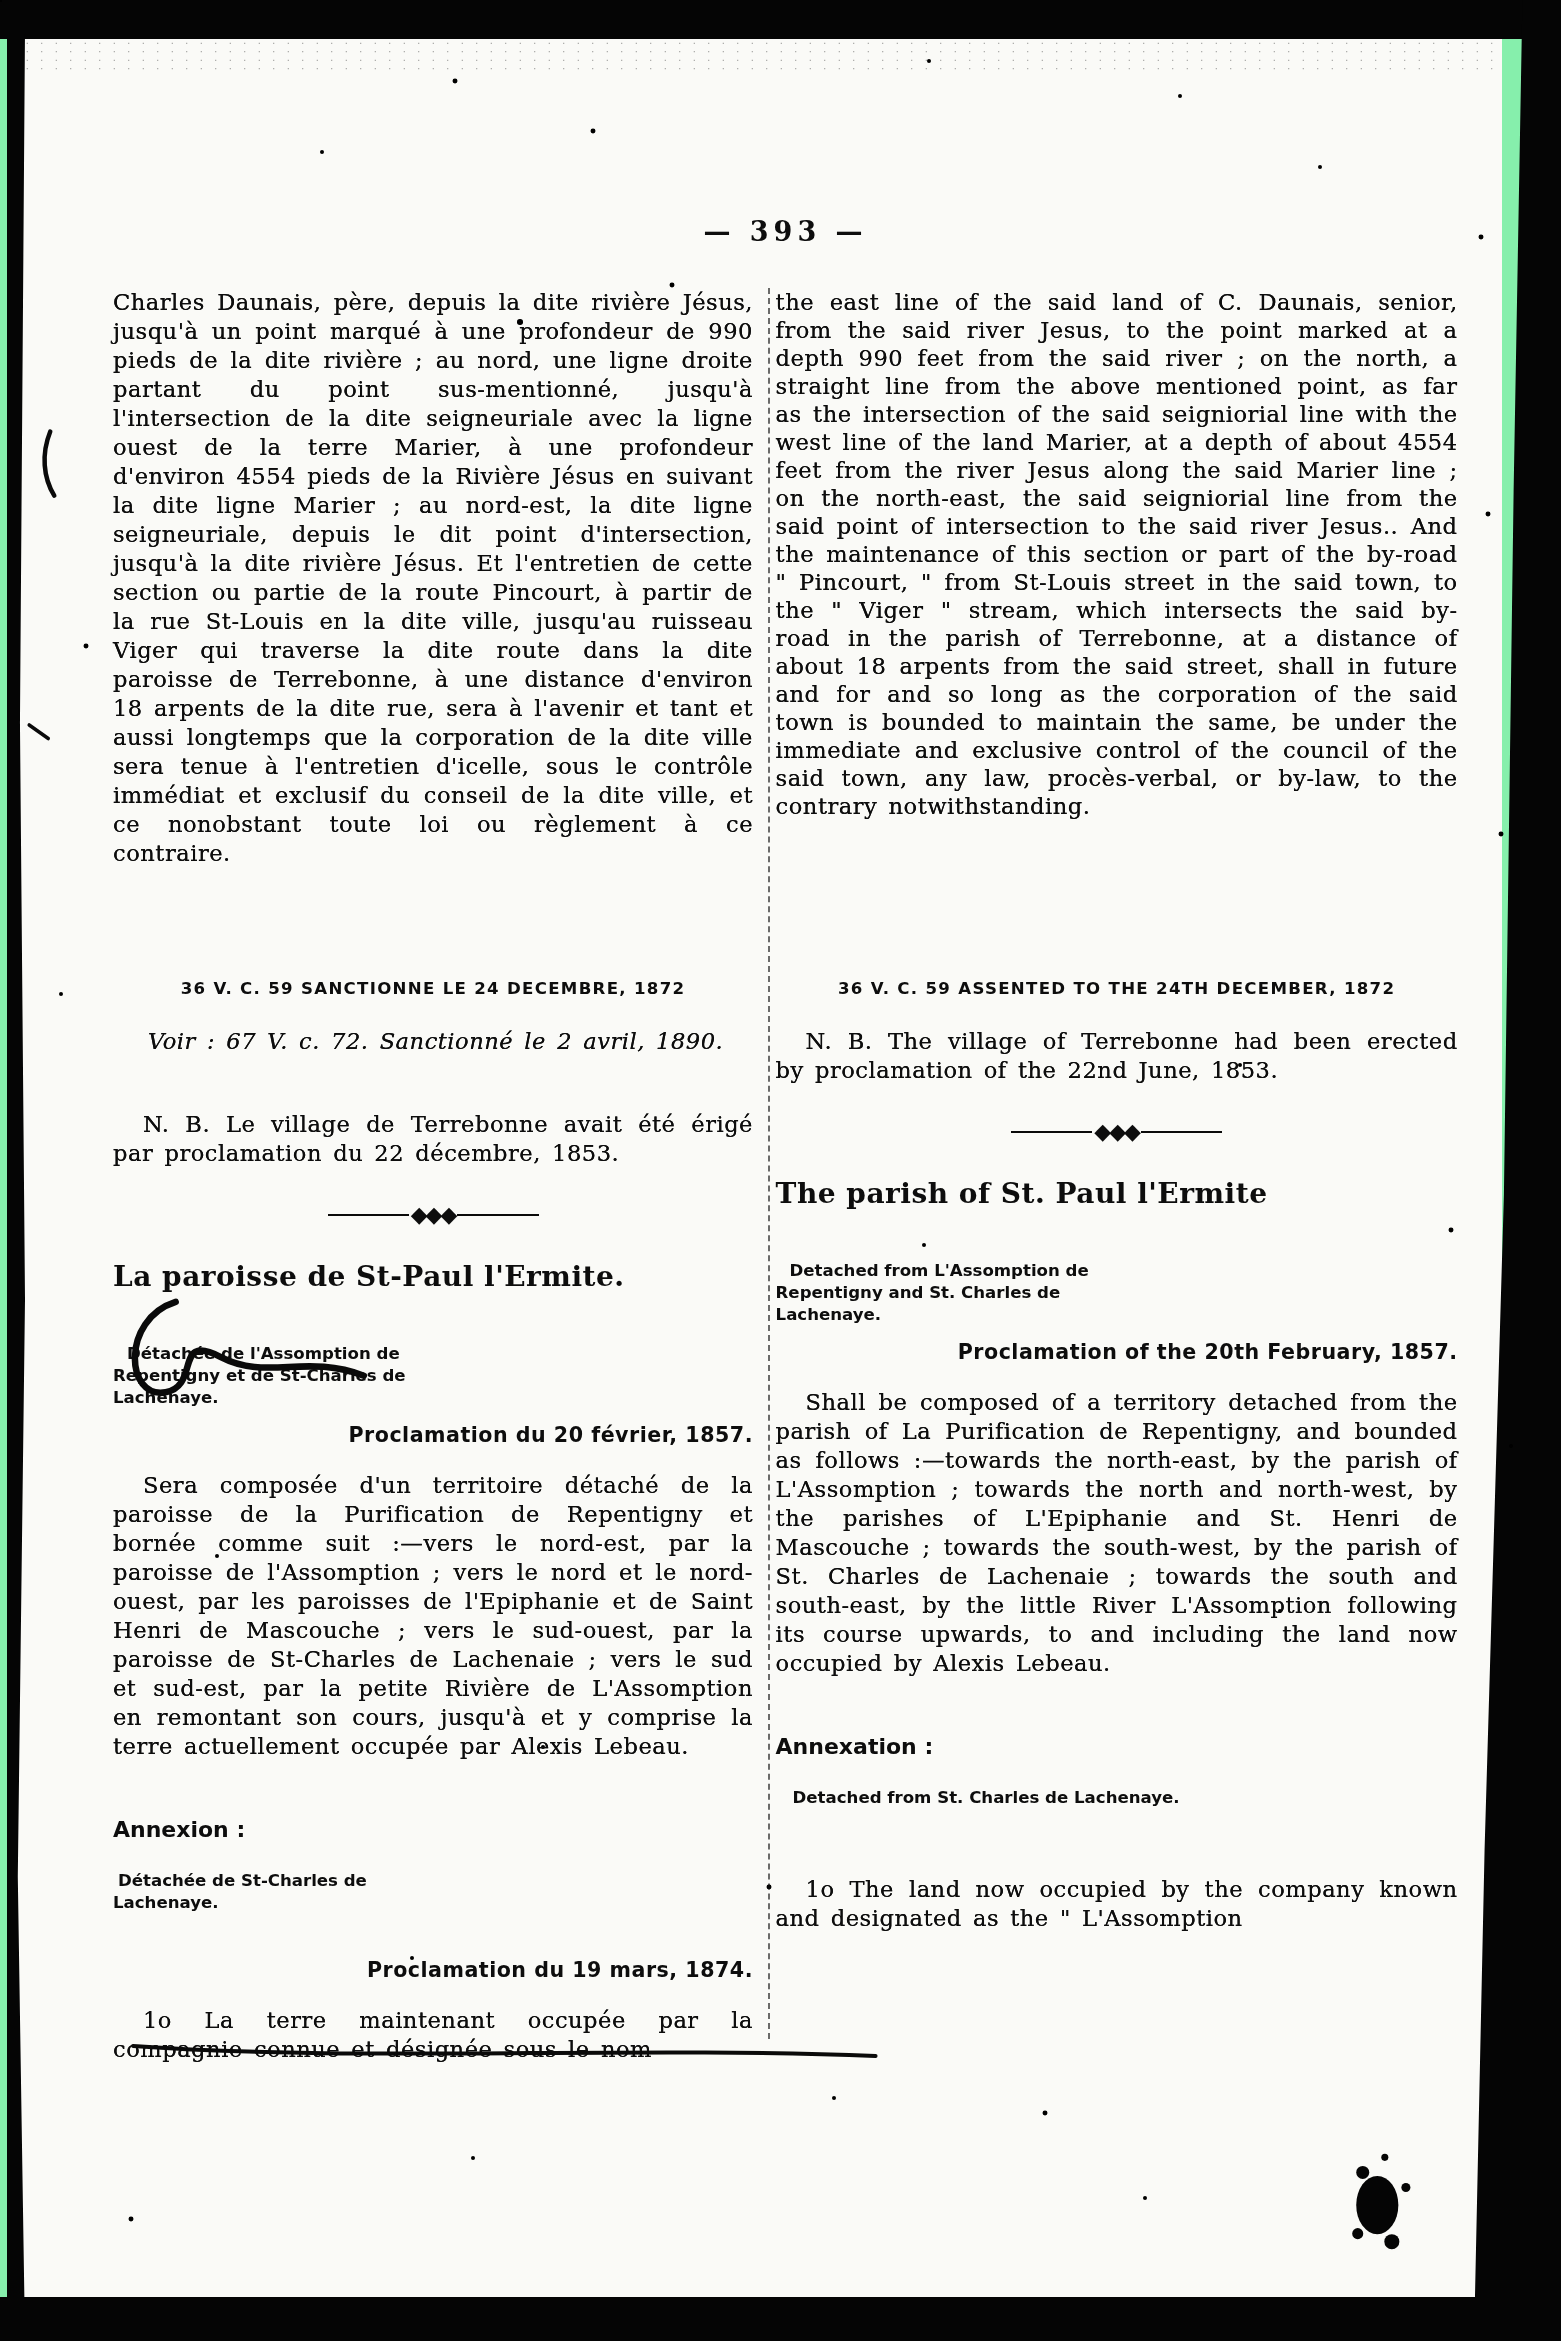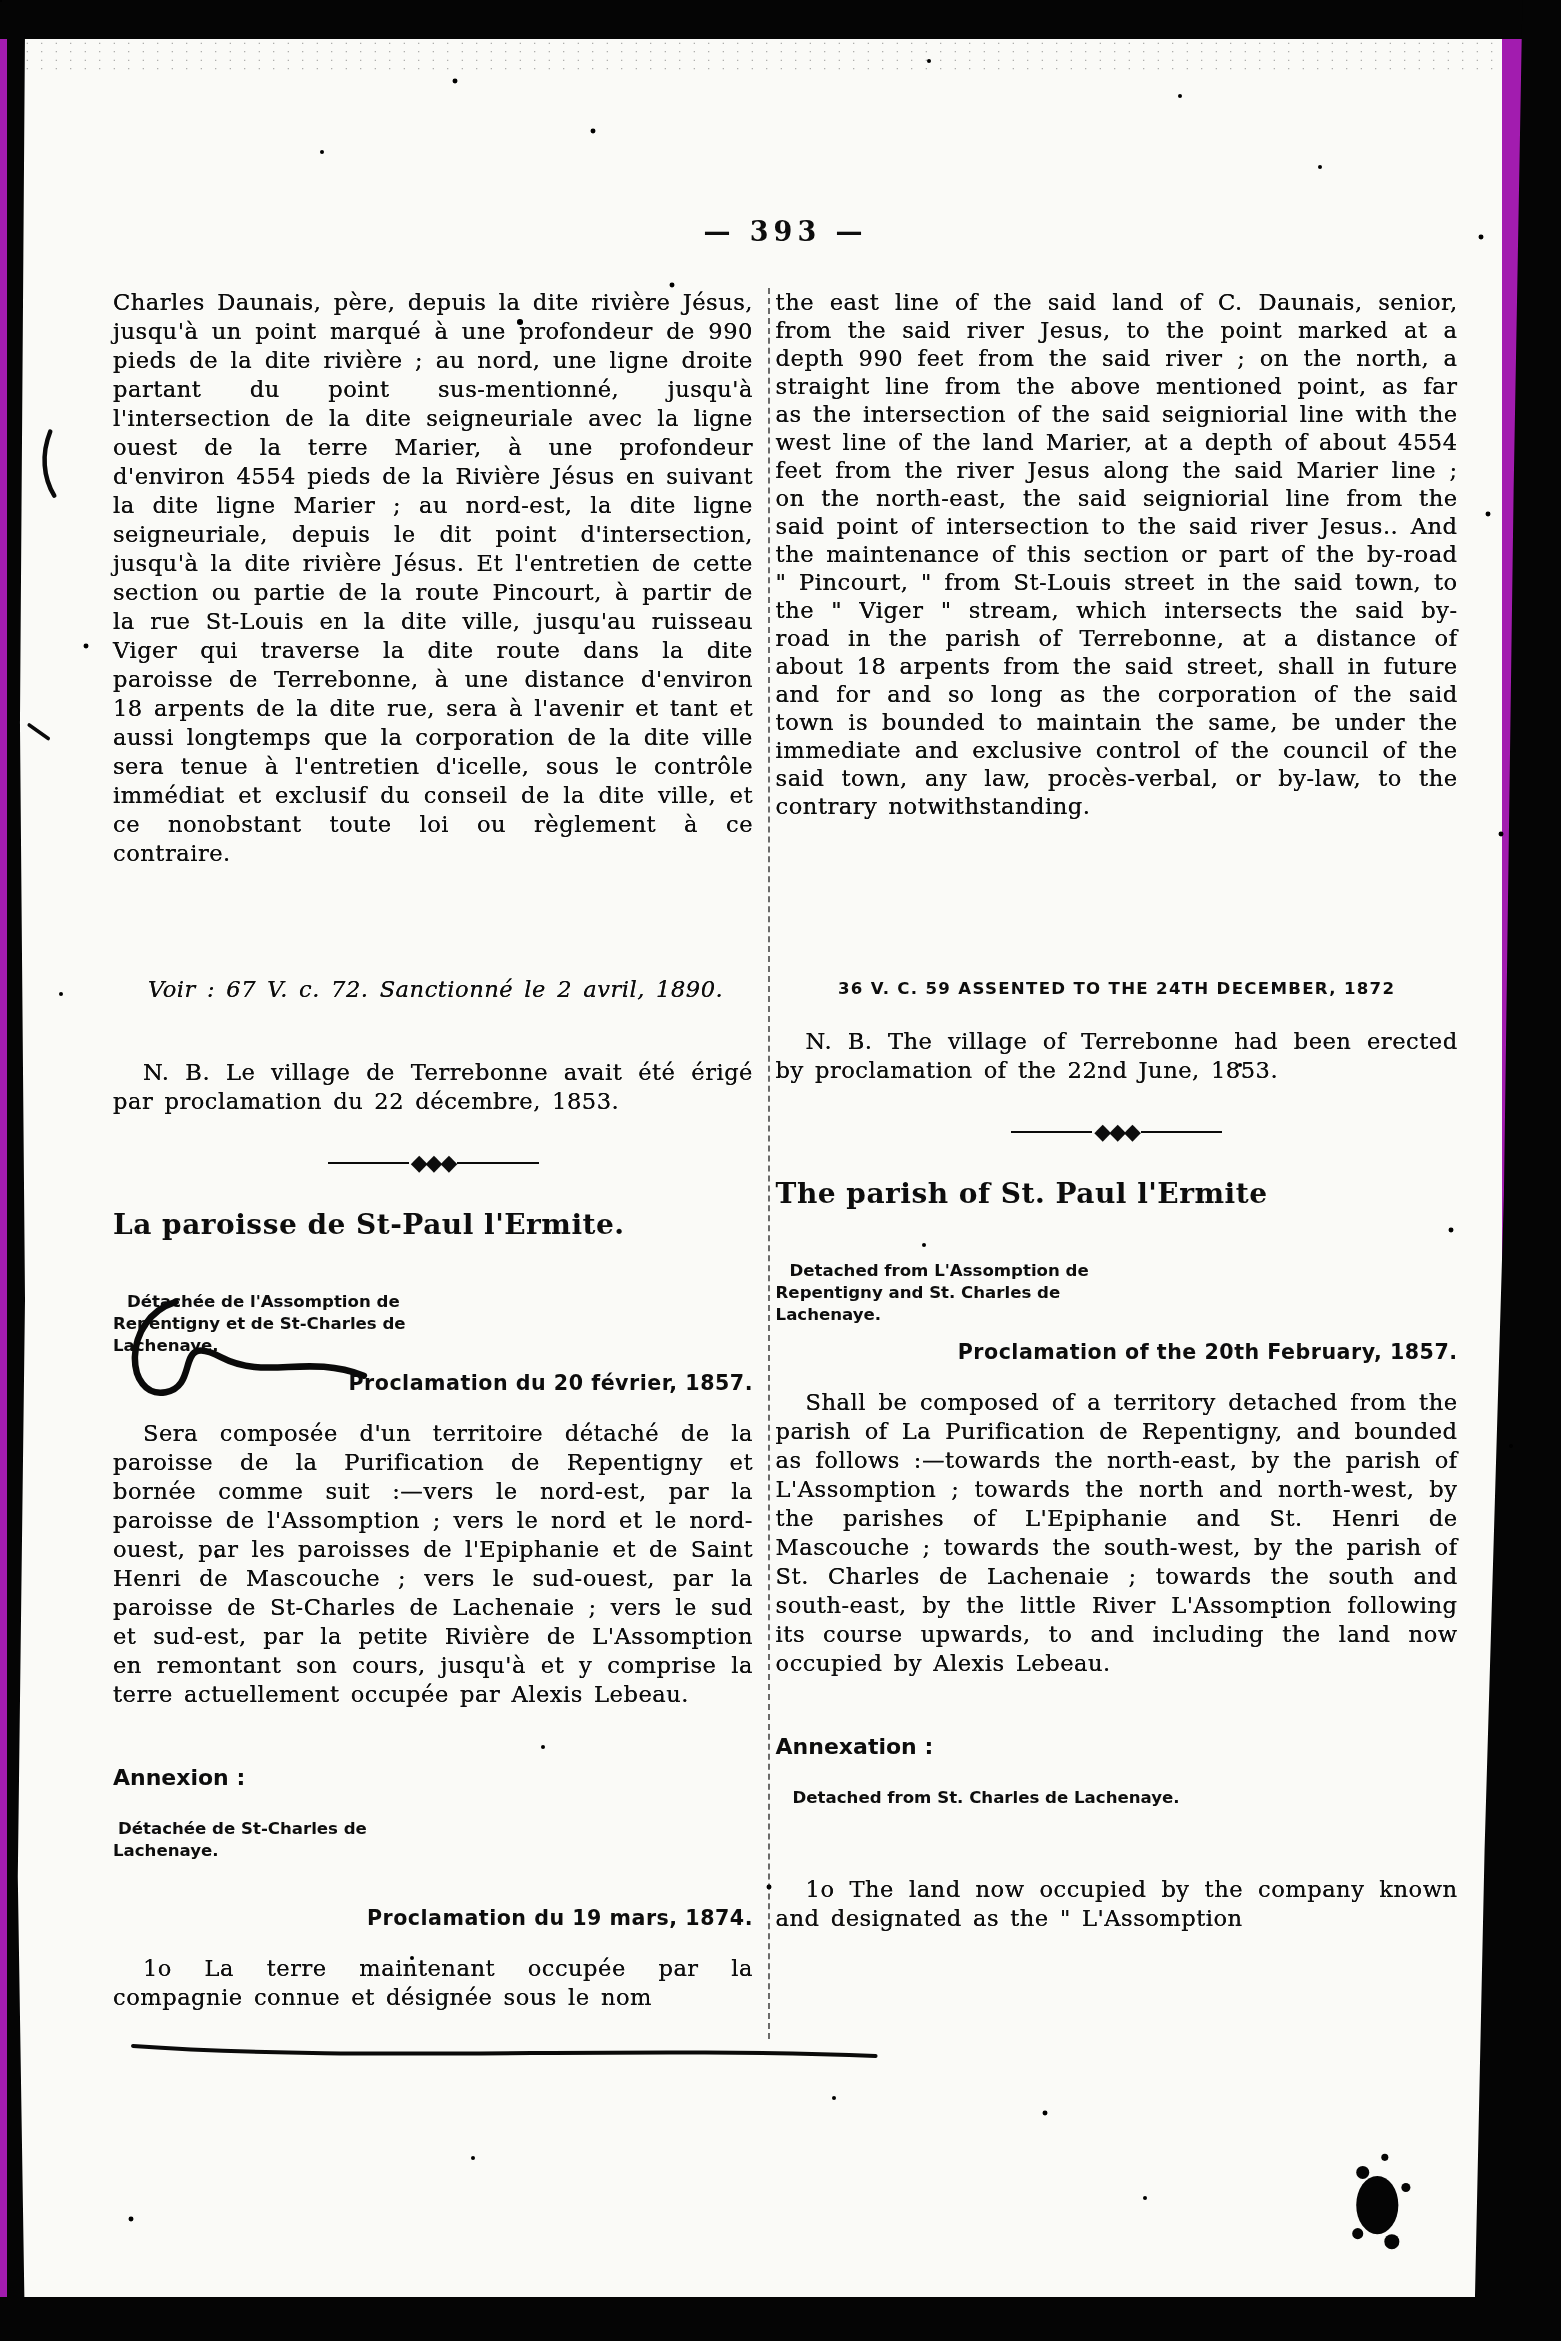--- a/index.html
+++ b/index.html
@@ -1,16 +1,16 @@
 <!DOCTYPE html>
 <html style="font-size:8px"><head>
 <meta charset="utf-8">
 <style>
   html,body{margin:0;padding:0;background:#000;}
-  .scan{position:relative;width:1562px;height:2342px;background:#a21caf;overflow:hidden;
+  .scan{position:relative;width:1562px;height:2342px;background:#86efac;overflow:hidden;
         font-family:"DejaVu Serif","Liberation Serif",serif;color:#0d0d0d;}
   .paper{position:absolute;left:7.5px;top:30px;right:60px;bottom:44px;background:#fafaf7;}
   
   .bar{position:absolute;background:#050505;}
   .bar-top{left:0;top:0;width:100%;height:39px;}
   .bar-left{left:7px;top:30px;width:18px;height:2308px;clip-path:polygon(0 0,100% 0,72% 30%,100% 55%,60% 80%,100% 100%,0 100%);}
   .bar-right{right:0;top:0;width:88px;height:100%;clip-path:polygon(55% 0,100% 0,100% 100%,0 100%,12% 79%,34% 51%,45% 21%);}
   .bar-bottom{left:0;bottom:0;width:100%;height:45px;}
   .speckband{position:absolute;left:20px;top:39px;width:1480px;height:35px;
      background-image:radial-gradient(#000 0.8px,transparent 1px),radial-gradient(#000 0.5px,transparent 0.8px);
@@ -80,20 +80,21 @@
 
   <div class="pageno">— 393 —</div>
 
   <div class="vdivider"></div>
 
   <div class="columns">
 
     <div class="col col-fr">
       <p class="bodytext b-cont">Charles Daunais, père, depuis la dite rivière Jésus, jusqu'à un point marqué à une profondeur de 990 pieds de la dite rivière ; au nord, une ligne droite partant du point sus-mentionné, jusqu'à l'intersection de la dite seigneuriale avec la ligne ouest de la terre Marier, à une profondeur d'environ 4554 pieds de la Rivière Jésus en suivant la dite ligne Marier ; au nord-est, la dite ligne seigneuriale, depuis le dit point d'intersection, jusqu'à la dite rivière Jésus.  Et l'entretien de cette section ou partie de la route Pincourt, à partir de la rue St-Louis en la dite ville, jusqu'au ruisseau Viger qui traverse la dite route dans la dite paroisse de Terrebonne, à une distance d'environ 18 arpents de la dite rue, sera à l'avenir et tant et aussi longtemps que la corporation de la dite ville sera tenue à l'entretien d'icelle, sous le contrôle immédiat et exclusif du conseil de la dite ville, et ce nonobstant toute loi ou règlement à ce contraire.</p>
 
+      <div class="blk b-assent">36 V. C. 59 SANCTIONNE LE 24 DECEMBRE, 1872</div>
 
       <p class="bodytext b-voir">Voir : 67 V. c. 72. Sanctionné le 2 avril, 1890.</p>
 
       <p class="bodytext b-nb">N. B. Le village de Terrebonne avait été érigé par proclamation du 22 décembre, 1853.</p>
 
       <div class="blk b-orn">
         <div class="orn-wrap">
           <span class="orn-line"></span>
           <span class="orn-diamonds">◆◆◆</span>
           <span class="orn-line"></span>

